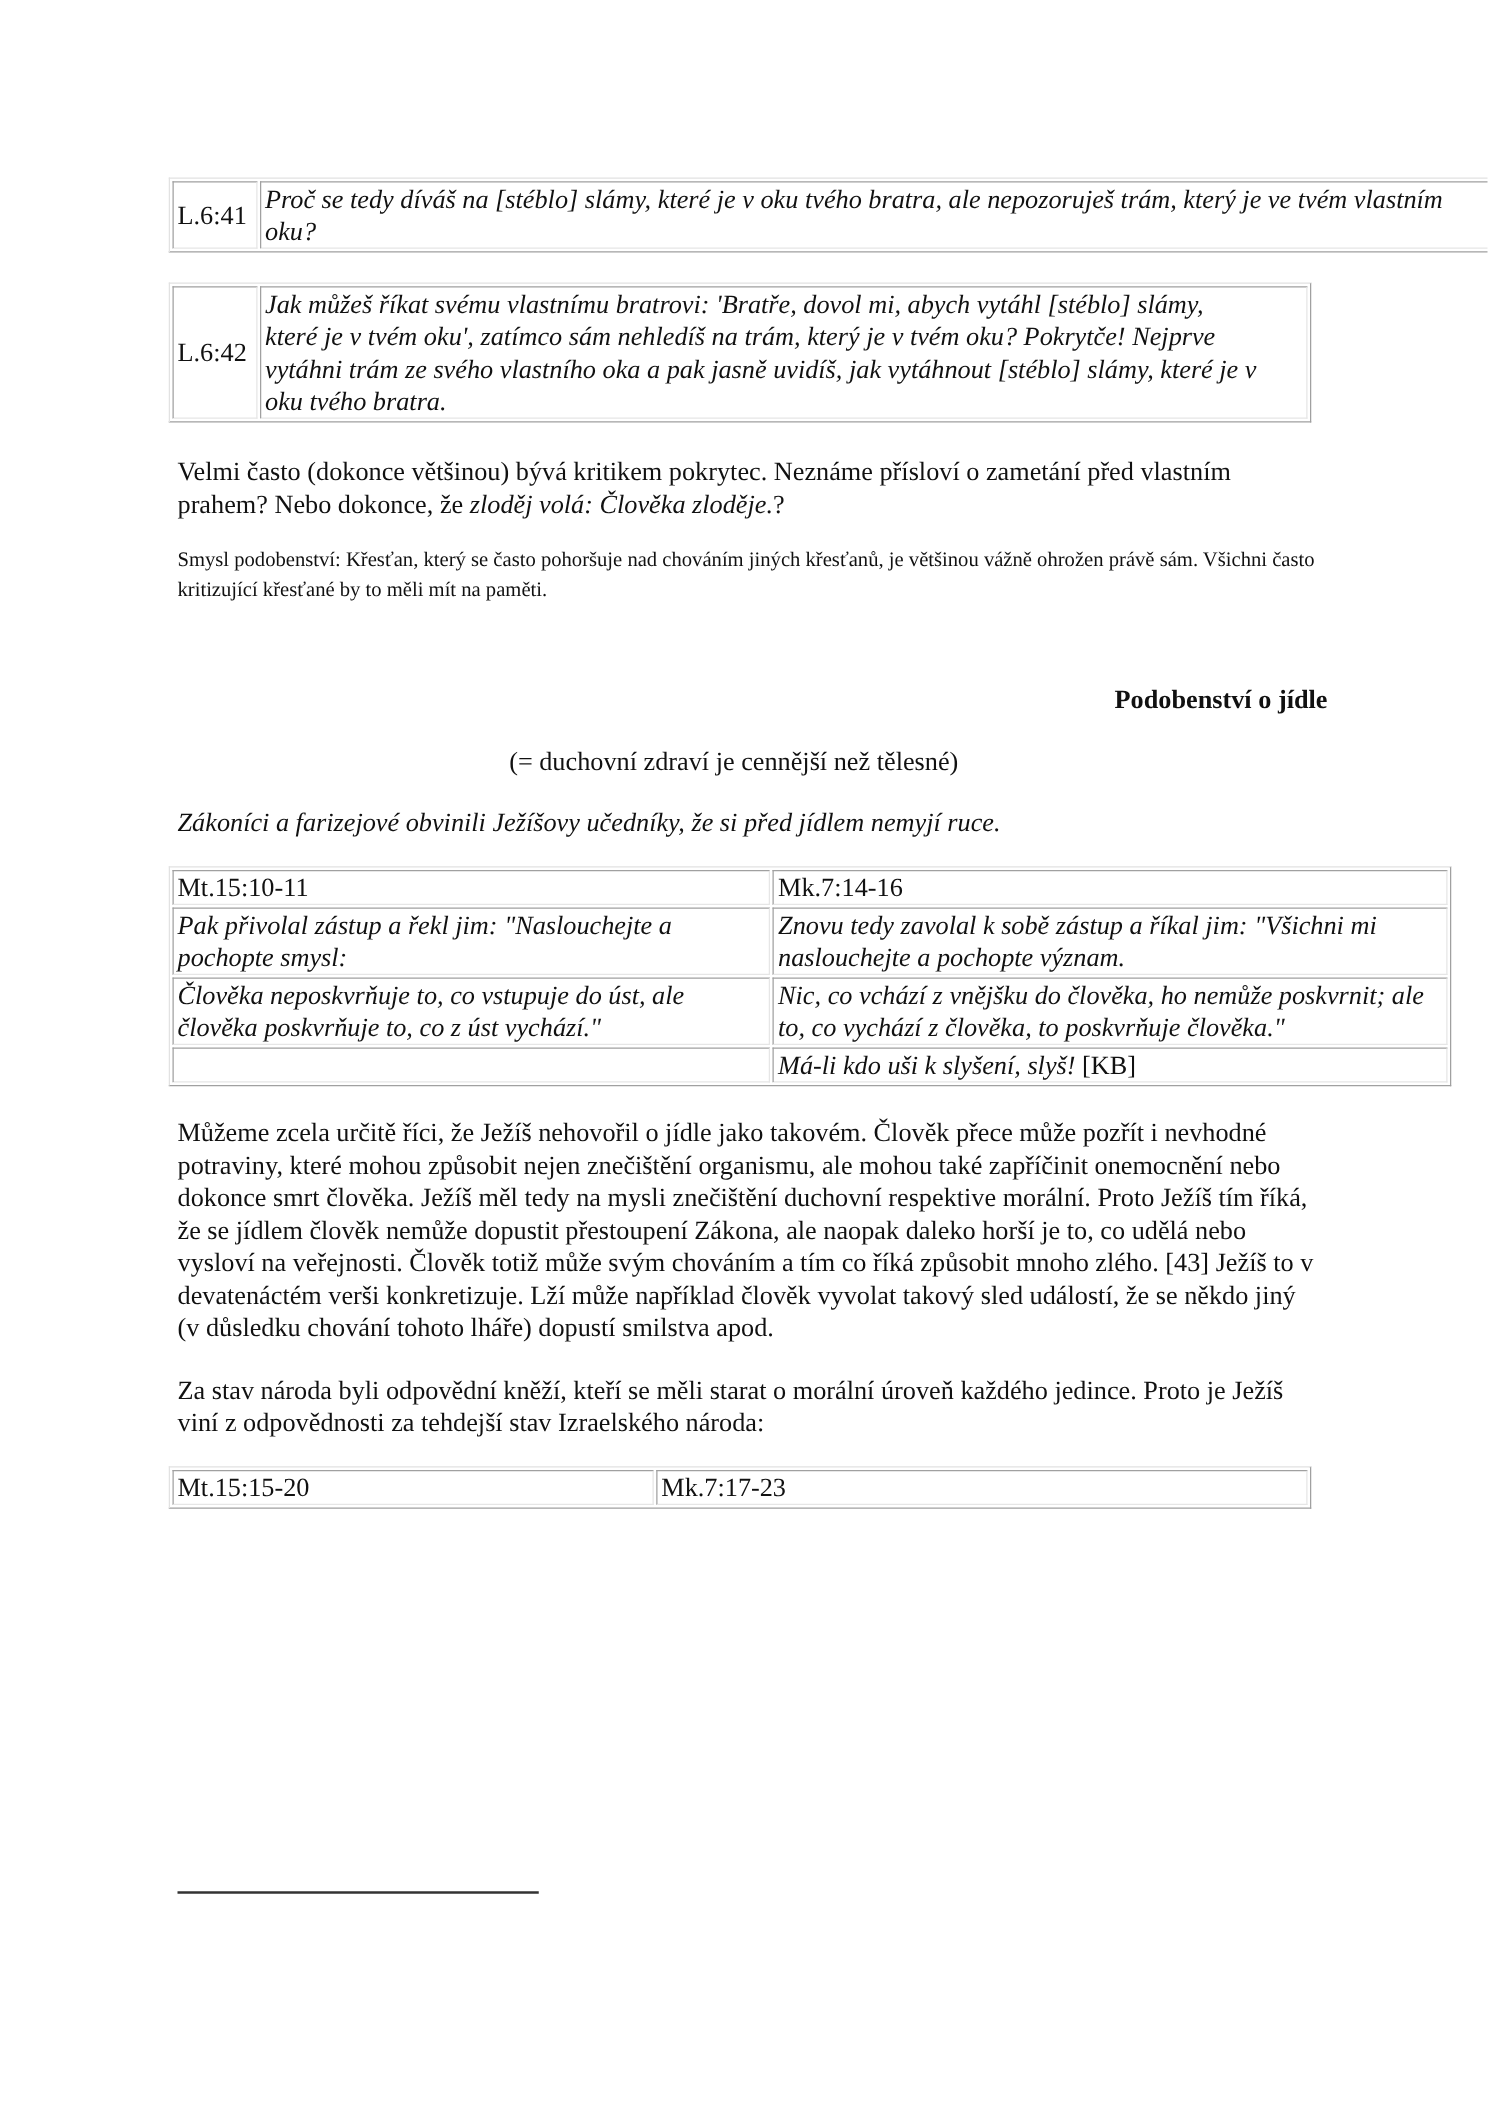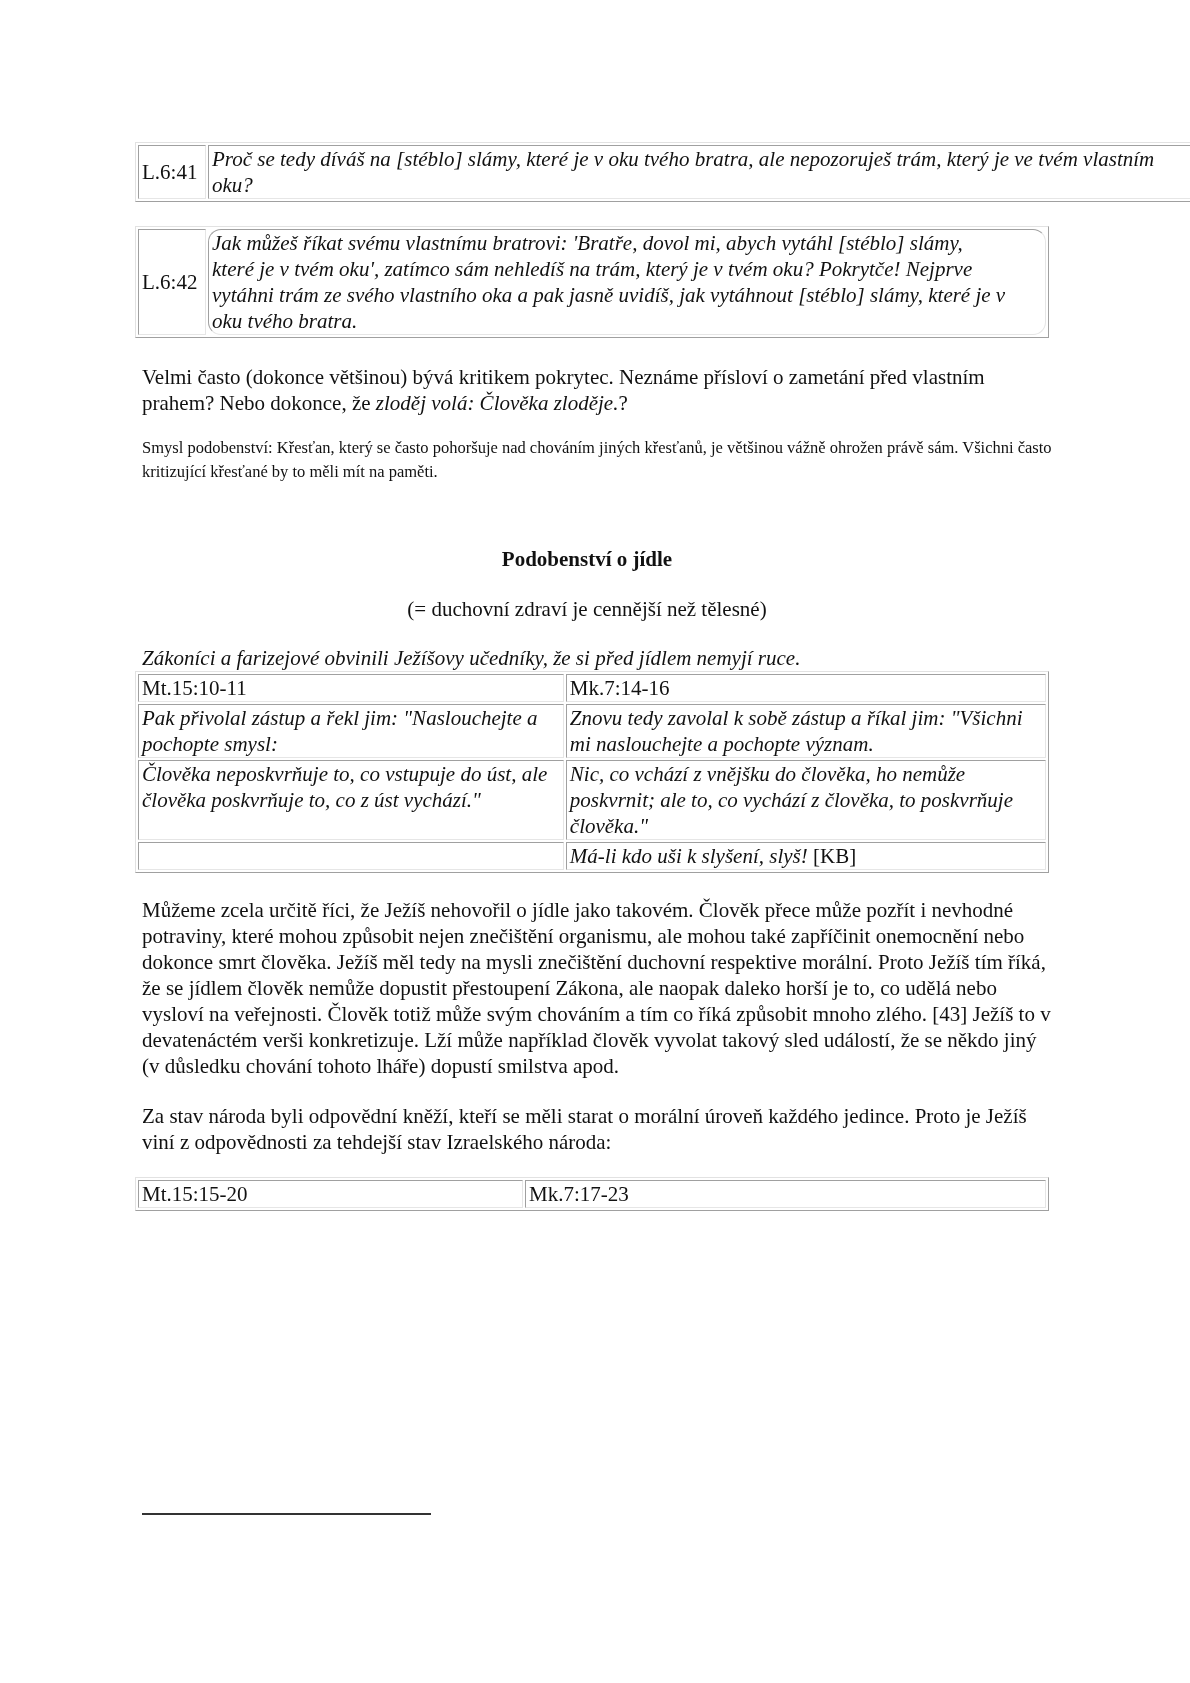--- a/index.html
+++ b/index.html
@@ -74,38 +74,38 @@
       <td class="it" style="padding-right:50px;">Proč se tedy díváš na [stéblo] slámy, které je v oku tvého bratra, ale nepozoruješ trám, který je ve tvém vlastním oku?</td>
     </tr>
   </tbody>
     </table>
 
 
   <table class="bt" style="width:914px; margin-left:-7px; margin-top:24px;">
     <tbody>
         <tr>
       <td class="ref" style="width:60px;">L.6:42</td>
-      <td class="it" style="padding-right:38px;border-radius:13px;">Jak můžeš říkat svému vlastnímu bratrovi: 'Bratře, dovol mi, abych vytáhl [stéblo] slámy, které je v tvém oku', zatímco sám nehledíš na trám, který je v tvém oku? Pokrytče! Nejprve vytáhni trám ze svého vlastního oka a pak jasně uvidíš, jak vytáhnout [stéblo] slámy, které je v oku tvého bratra.</td>
+      <td class="it" style="padding-right:38px;">Jak můžeš říkat svému vlastnímu bratrovi: 'Bratře, dovol mi, abych vytáhl [stéblo] slámy, které je v tvém oku', zatímco sám nehledíš na trám, který je v tvém oku? Pokrytče! Nejprve vytáhni trám ze svého vlastního oka a pak jasně uvidíš, jak vytáhnout [stéblo] slámy, které je v oku tvého bratra.</td>
     </tr>
   </tbody>
     </table>
 
   <p style="margin-top:26px;">
     <span class="u">Velmi často </span><span>(dokonce většinou) </span><span class="u">bývá kritikem pokrytec. </span><span>Neznáme přísloví o zametání před vlastním prahem? Nebo dokonce, že </span><span class="it">zloděj volá: Člověka zloděje.</span><span>?</span>
   </p>
 
   <p class="bold-small" style="margin-top:20px;">Smysl podobenství: Křesťan, který se často pohoršuje nad chováním jiných křesťanů, je většinou vážně ohrožen právě sám. Všichni často kritizující křesťané by to měli mít na paměti.</p>
 
-  <p class="center heading" style="margin-top:62px; margin-left:-30px;">Podobenství o jídle</p>
+  <p class="center heading" style="margin-top:62px; margin-left:-30px;text-align:right;">Podobenství o jídle</p>
 
   <p class="center" style="margin-top:24px; margin-left:-30px;">(= duchovní zdraví je cennější než tělesné)</p>
 
   <p style="margin-top:23px;font-style:italic;">Zákoníci a farizejové obvinili Ježíšovy učedníky, že si před jídlem nemyjí ruce.</p>
 
-  <table class="bt" style="width:914px; margin-left:-7px; table-layout:fixed;">
+  <table class="bt" style="width:1026px; margin-left:-7px; margin-top:22px; table-layout:fixed;">
     <colgroup>
         <col style="width:47%">
         <col style="width:53%">
       </colgroup>
     <tbody>
         <tr>
       <td>Mt.15:10-11</td>
       <td>Mk.7:14-16</td>
     </tr>
     <tr>

